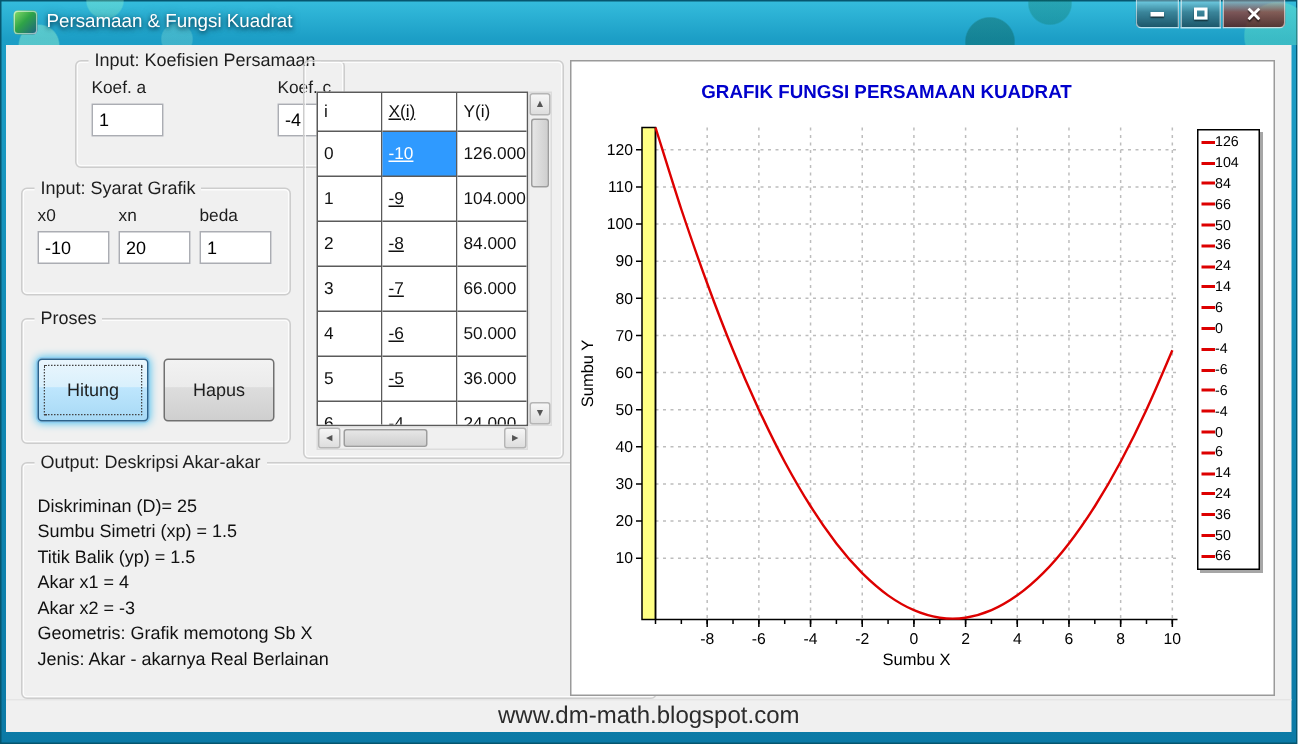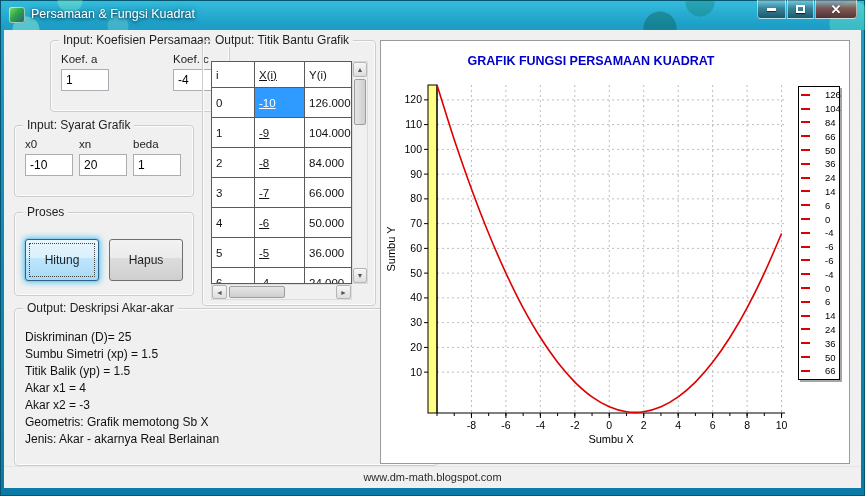--- a/index.html
+++ b/index.html
@@ -90,27 +90,27 @@
   .sb-corner { width:16px; height:16px; background:#f0f0f0; }
 
   
   .chart-panel { position:absolute; left:376px; top:10px; width:470px; height:424px;
     background:#fff; border:1px solid #9a9a9a; }
   .chart-title { position:absolute; top:13px; left:0; width:420px; text-align:center;
     font-size:12.5px; font-weight:bold; }
   .chart-svg { position:absolute; left:0; top:0; }
   .chart-legend { position:absolute; top:45px; right:9px; width:42px; background:#fff;
     border:1px solid #000; box-shadow:2px 2px 0 rgba(0,0,0,.35); padding:1px 2px; }
-  .leg-entry { display:flex; align-items:center; gap:15px; height:13.8px; }
+  .leg-entry { display:flex; align-items:center; gap:0; height:13.8px; }
   .leg-dash { width:9px; height:2px; background:#e00000; flex:none; }
   .leg-val { font-size:9.5px; color:#000; }
 
   
   .statusbar { position:absolute; left:0; right:0; bottom:0; height:22px; line-height:21px;
-    text-align:center; font-size:11px; color:#2b2b2b; border-top:1px solid #e5e5e5; }
+    text-align:center; font-size:16px; color:#2b2b2b; border-top:1px solid #e5e5e5; }
 </style>
 </head>
 <body>
 
 <div class="window">
 
   <div class="titlebar">
     <div class="app-icon"></div>
     <div class="title-text">Persamaan &amp; Fungsi Kuadrat</div>
     <div class="winbtns">
@@ -127,21 +127,21 @@
   </div>
 
   <div class="content">
 
     <div class="groupbox" style="left:10px; top:10px; width:180px; height:72px;margin-left:36px;">
       <span class="gb-label">Input: Koefisien Persamaan</span>
       <div class="field" style="left:10px; top:12px;">
         <div class="field-label">Koef. a</div>
         <input class="textbox" value="1" style="">
       </div>
-      <div class="field" style="left:122px; top:12px;">
+      <div class="field" style="left:134px; top:12px;">
         <div class="field-label">Koef. c</div>
         <input class="textbox" value="-4" style="">
       </div>
     </div>
 
     <div class="groupbox" style="left:10px; top:95px; width:180px; height:72px;">
       <span class="gb-label">Input: Syarat Grafik</span>
       <div class="field" style="left:10px; top:12px;">
         <div class="field-label">x0</div>
         <input class="textbox" value="-10" style="">
@@ -156,21 +156,20 @@
       </div>
     </div>
 
     <div class="groupbox" style="left:10px; top:182px; width:180px; height:84px;padding-left:37px;">
       <span class="gb-label">Proses</span>
       <button class="btn btn-default" style="left:10px; top:26px;">Hitung</button>
       <button class="btn" style="left:94px; top:26px;">Hapus</button>
     </div>
 
     <div class="groupbox" style="left:198px; top:10px; width:174px; height:266px;">
-      <span class="gb-label">Output: Titik Bantu Grafik</span>
       <div class="grid-wrap">
         <div class="grid-data">
           <div class="grow head" id="grid-head">
               <div class="cell c0">i</div>
               <div class="cell c1">X(i)</div>
               <div class="cell c2">Y(i)</div>
             </div>
           <div id="grid-body">
               <div class="grow">
                 <div class="cell c0">0</div>

